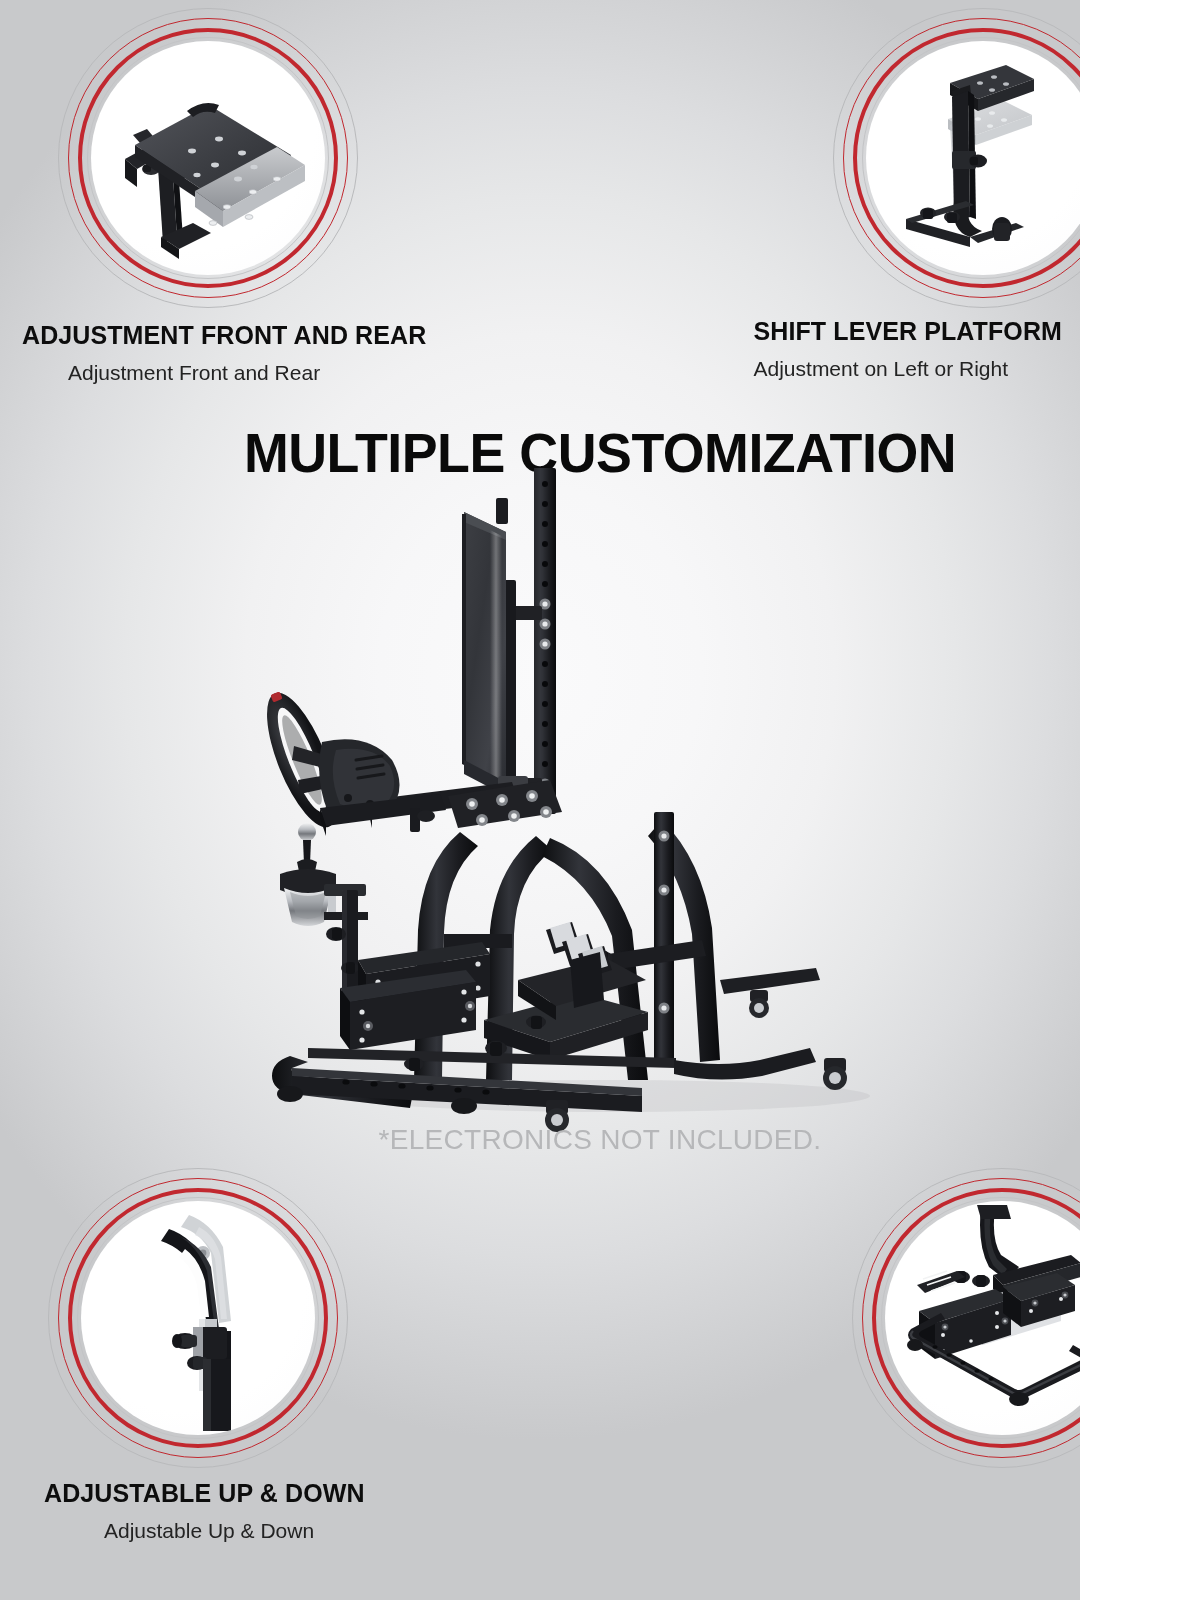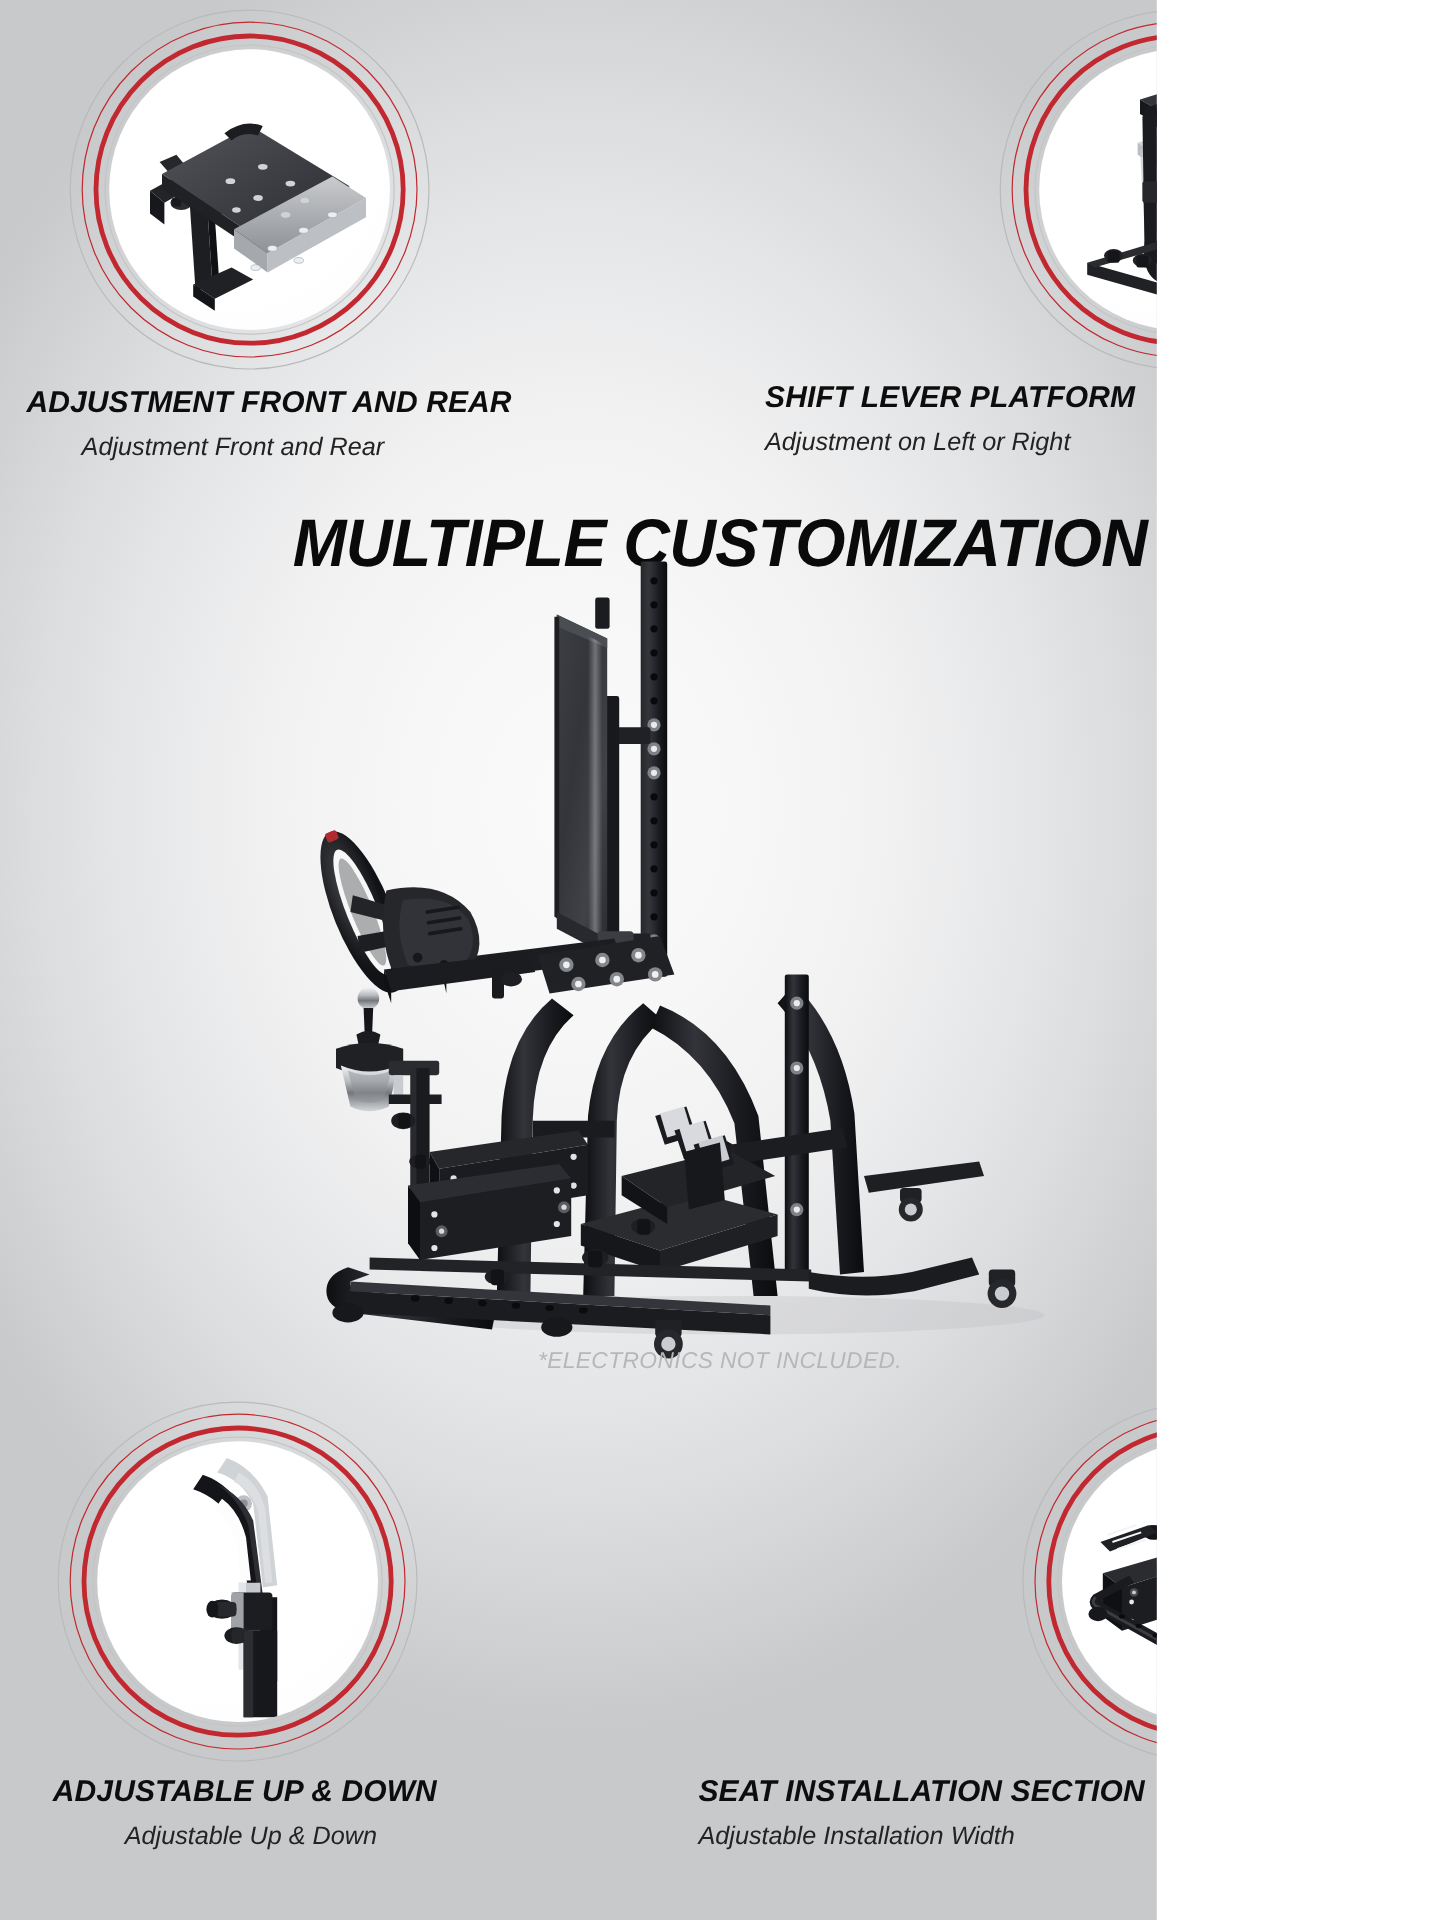--- a/index.html
+++ b/index.html
@@ -8,33 +8,32 @@
   }
   body {
     width: 1200px;
     height: 1600px;
     font-family: "Liberation Sans", sans-serif;
     overflow: hidden;
   }
 
   #poster {
     position: relative;
-    width: 964px;
+    width: 1080px;
     height: 1600px;
     background:
       radial-gradient(ellipse 62% 48% at 50% 42%,
         #fafafb 0%,
         #f7f7f8 24%,
         #f1f1f2 44%,
         #e6e7e8 62%,
         #dcdddf 76%,
         #d2d3d5 88%,
         #c8c9cb 100%);
     overflow: hidden;
-    font-style: italic;
   }
 
   
   .feature { position: absolute; }
 
   .ring-wrap {
     position: absolute;
     border-radius: 50%;
   }
   .ring {
@@ -103,21 +102,21 @@
     transform: scaleX(0.96);
   }
 
   
   #disclaimer {
     position: absolute;
     top: 1124px;
     left: 0;
     width: 1200px;
     text-align: center;
-    font-size: 19px;
+    font-size: 28px;
     color: #b6b7b9;
     letter-spacing: 0.3px;
   }
 
   
   #hero-rig {
     position: absolute;
     left: 250px;
     top: 460px;
     width: 700px;
@@ -391,24 +390,20 @@
           </g>
 
           <ellipse cx="30" cy="144" rx="8" ry="6" fill="#17181b"></ellipse>
           <ellipse cx="134" cy="198" rx="10" ry="7" fill="#17181b"></ellipse>
           <ellipse cx="204" cy="162" rx="8" ry="6" fill="#17181b"></ellipse>
         </svg>
       </div>
     </div>
   </div>
 
-  <div class="caption cap-right" style="right:10px; top:1480px;">
-    <div class="cap-title">SEAT INSTALLATION SECTION</div>
-    <div class="cap-sub" style="padding-right:10px;">Adjustable Installation Width</div>
-  </div>
 
   <div id="main-heading">MULTIPLE CUSTOMIZATION</div>
 
   <div id="hero-rig">
     <svg viewBox="0 0 700 680">
       <defs>
         <linearGradient id="screenFace" x1="0" y1="0" x2="1" y2="1">
           <stop offset="0%" stop-color="#3d3f44"></stop>
           <stop offset="40%" stop-color="#33353a"></stop>
           <stop offset="72%" stop-color="#404248"></stop>

